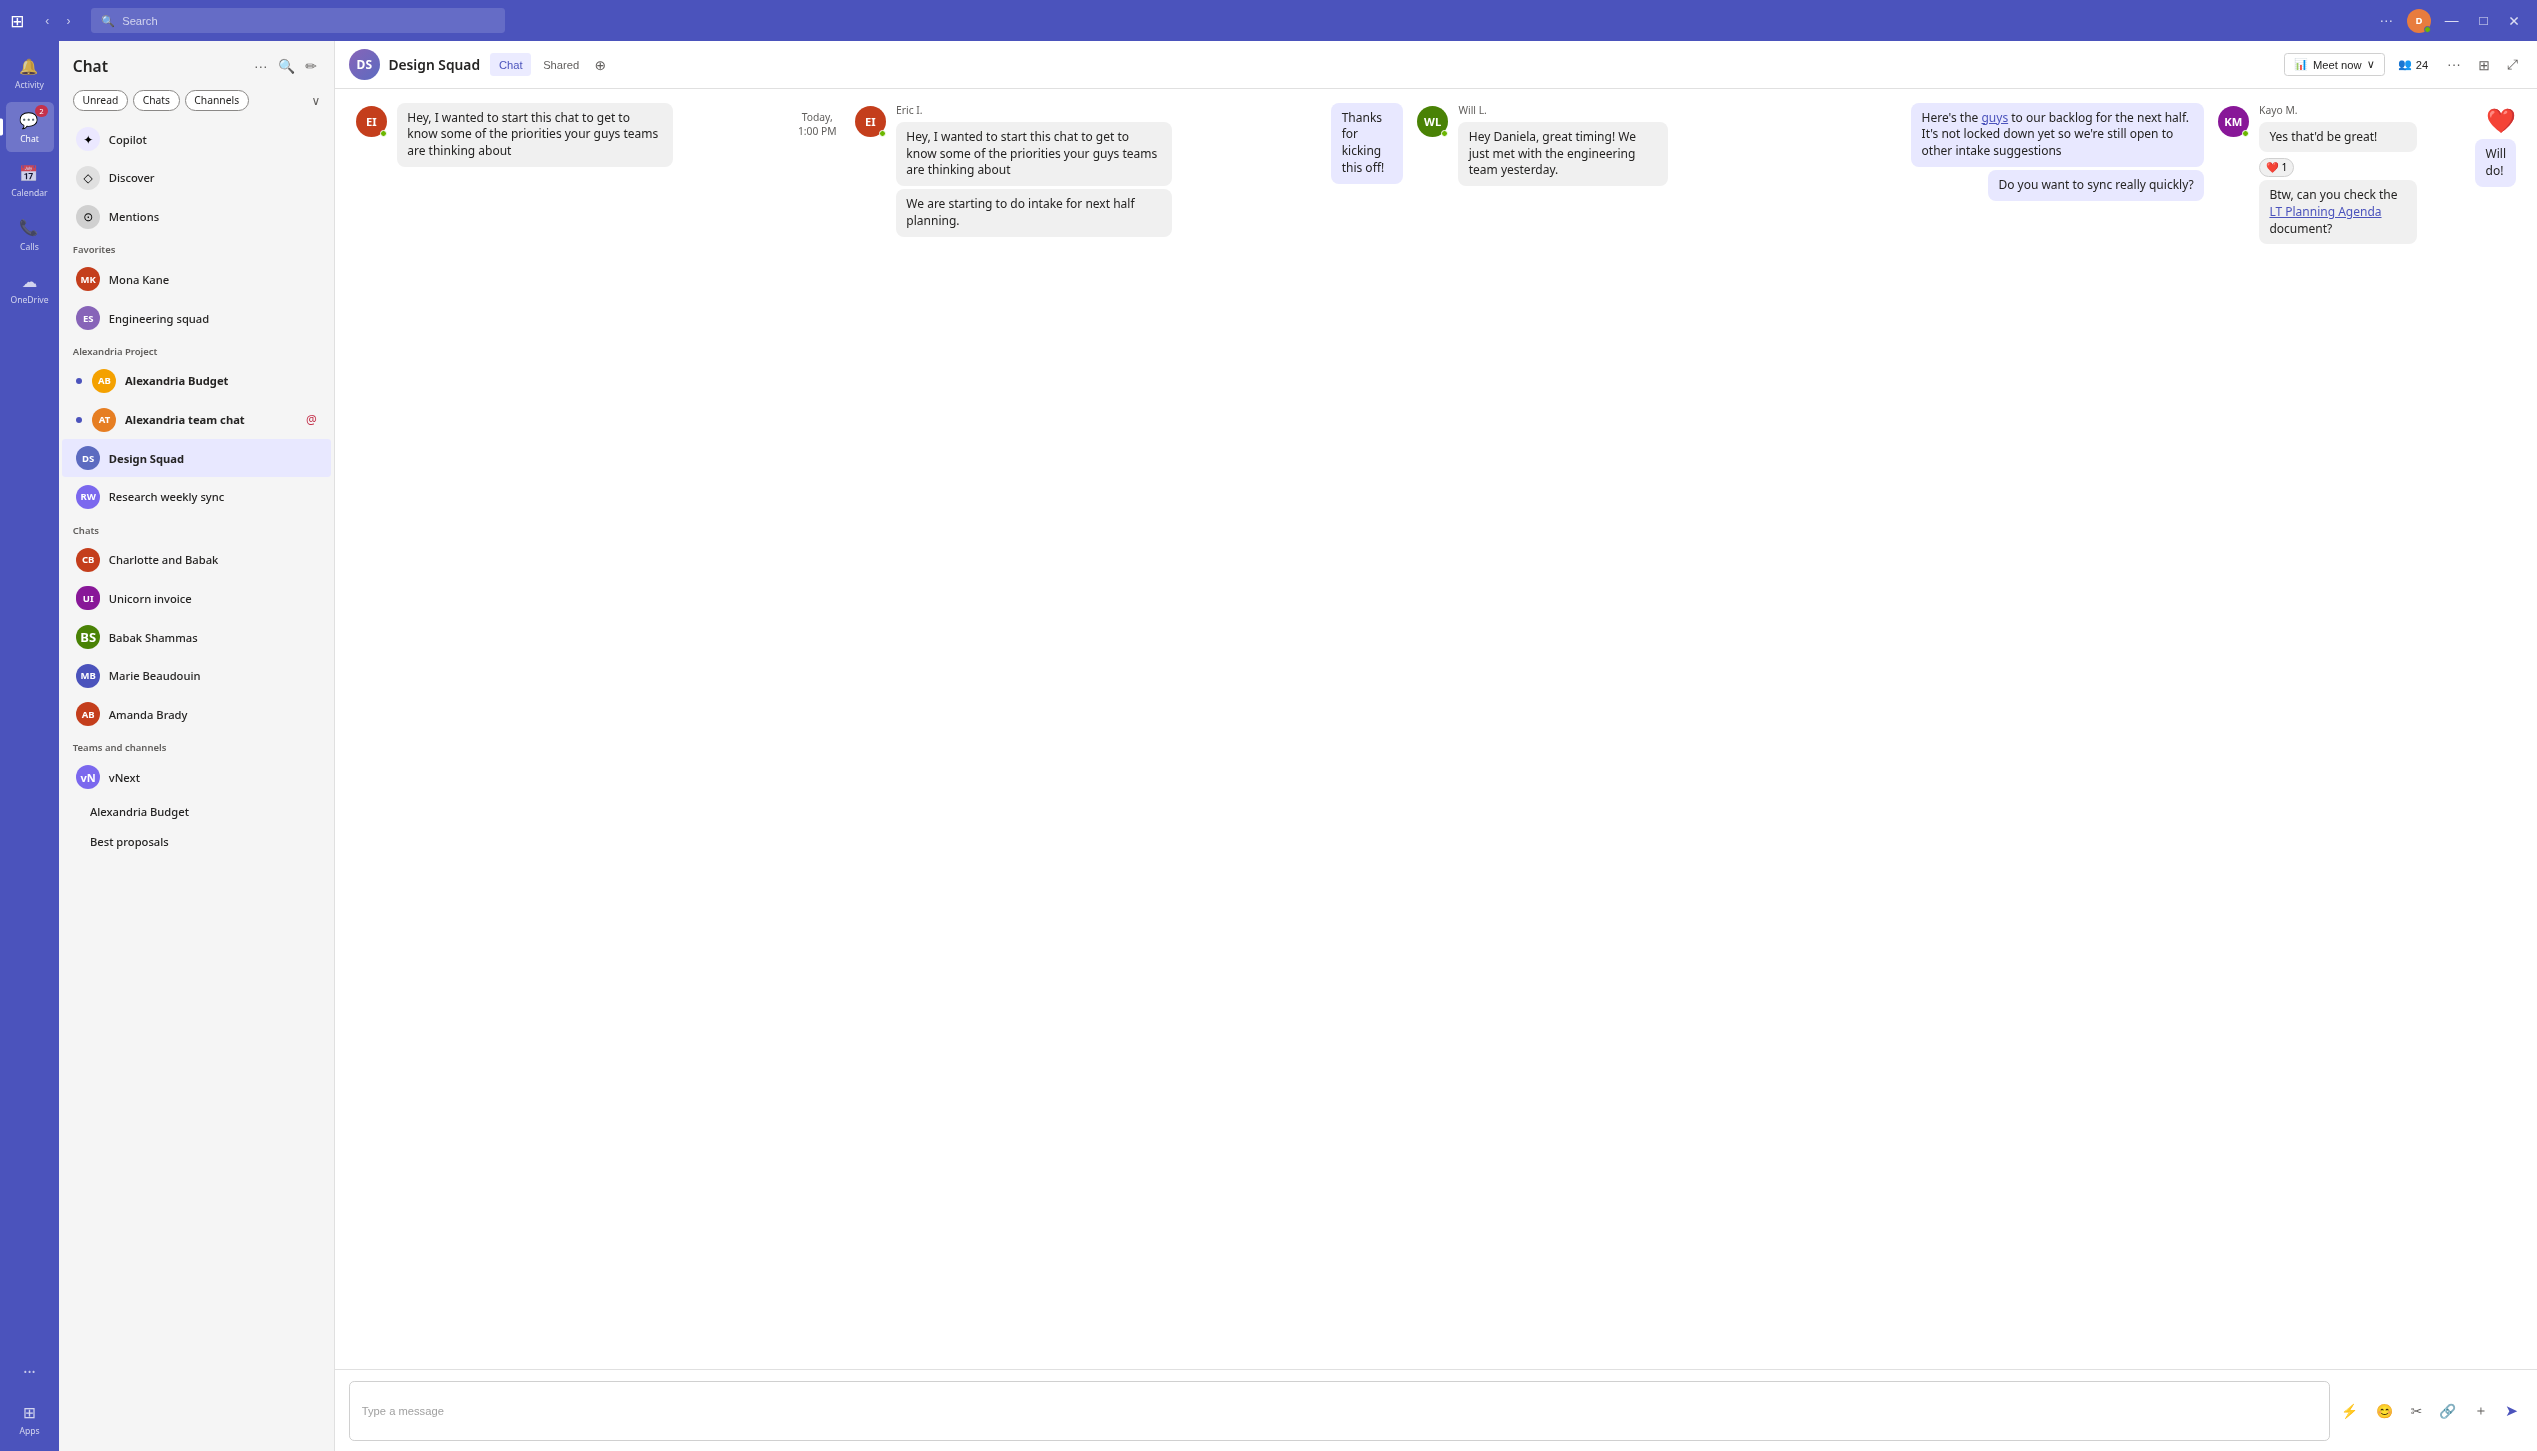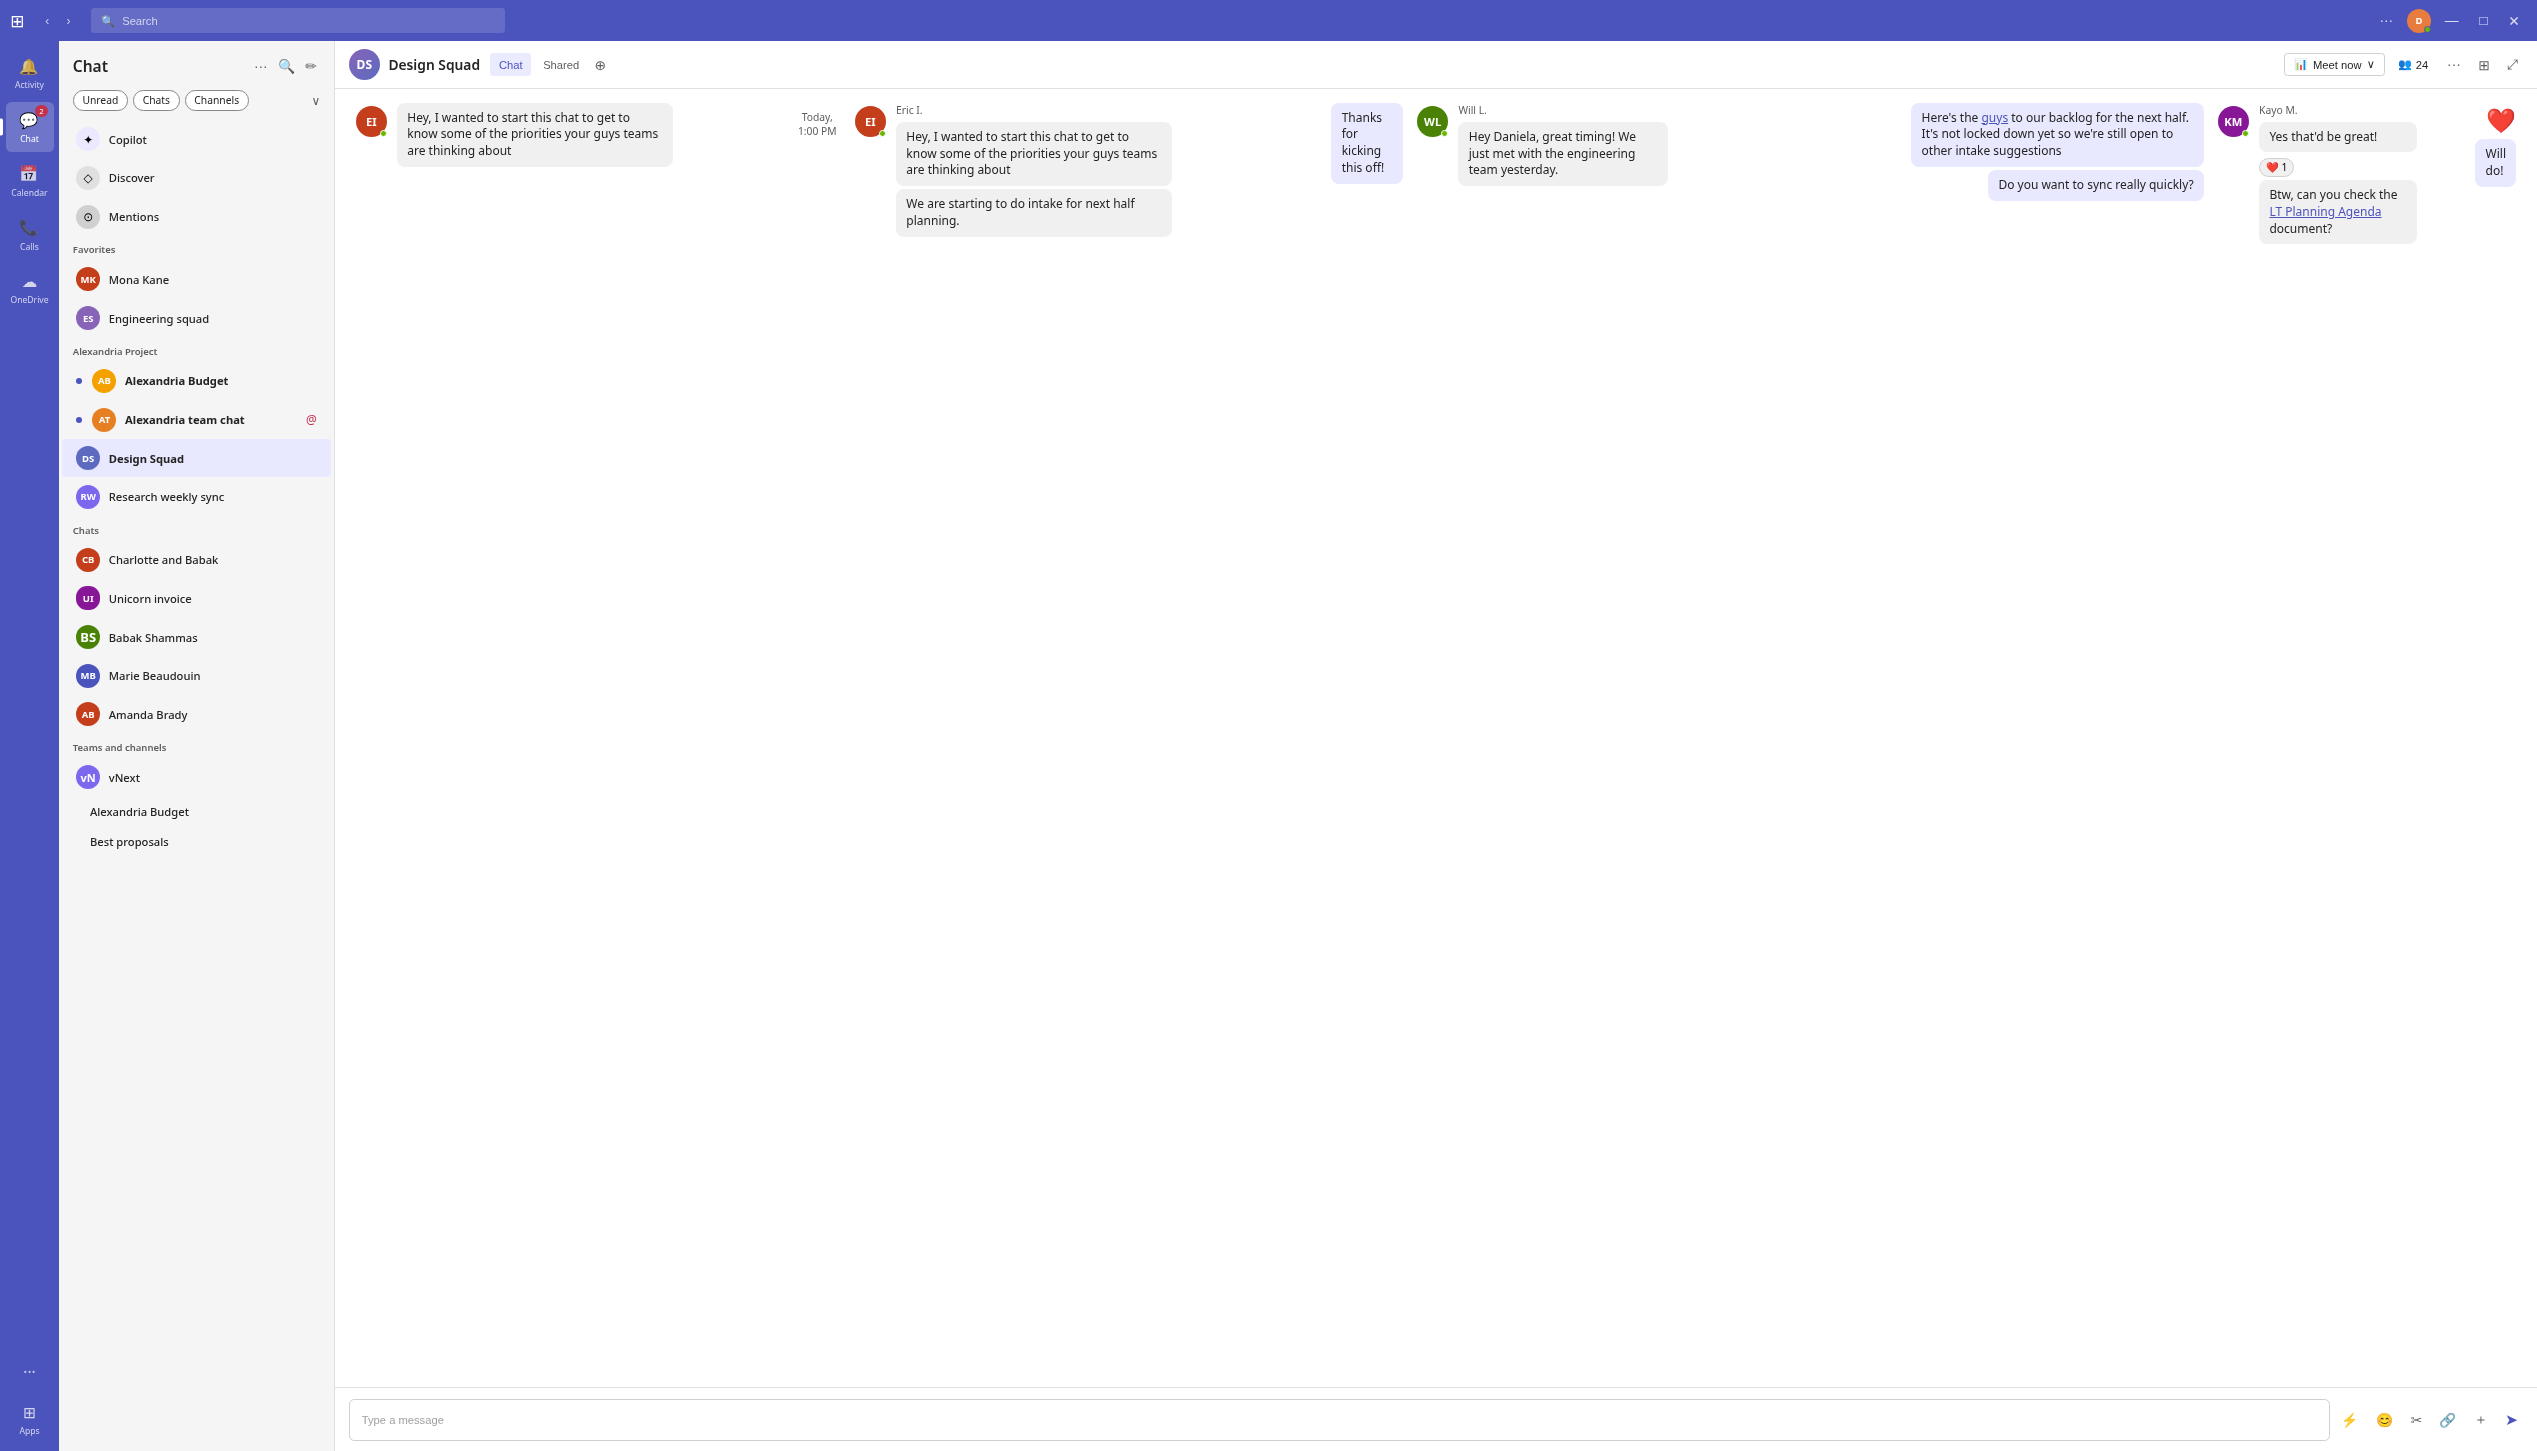--- a/index.html
+++ b/index.html
@@ -188,21 +188,21 @@
     }
 
     .emoji-large { font-size: 24px; }
 
     
     .input-area {
       border-top: 0.9px solid #e0e0e0; padding: 10.3px 13.8px;
       display: flex; align-items: center; gap: 6.9px; flex-shrink: 0;
     }
     .message-input {
-      flex: 1; border: 0.9px solid #d0d0d0; border-radius: 5.2px; padding: 14px 12px;
+      flex: 1; border: 0.9px solid #d0d0d0; border-radius: 5.2px; padding: 23px 12px;
       font-size: 11.2px; outline: none; color: #252423; background: #fff;
     }
     .message-input::placeholder { color: #a0a0a0; }
     .input-action {
       background: none; border: none; cursor: pointer; color: #605e5c;
       font-size: 13.8px; padding: 5.2px; border-radius: 3.4px;
     }
     .send-btn { color: #4b53bc; font-size: 15.5px; }
   </style>
 </head>

